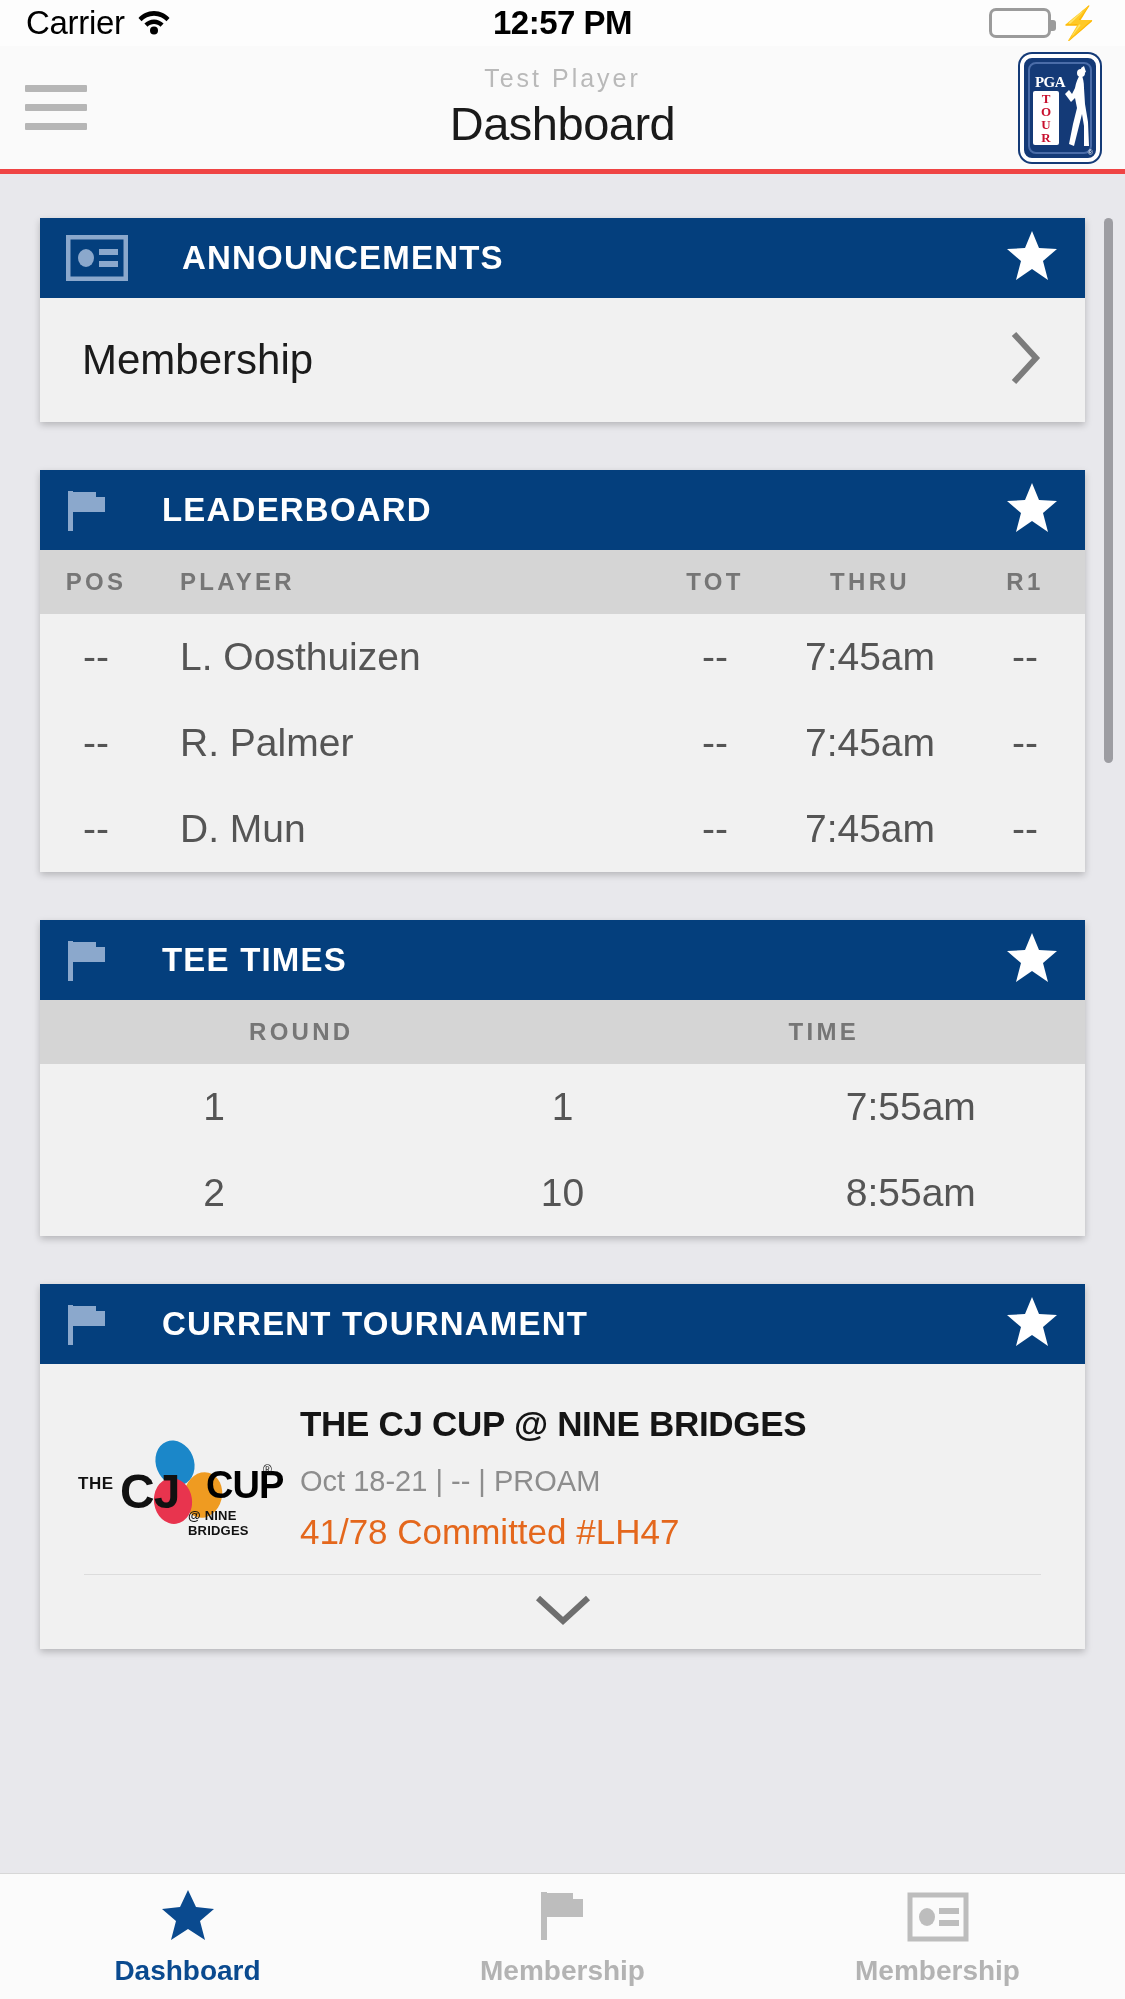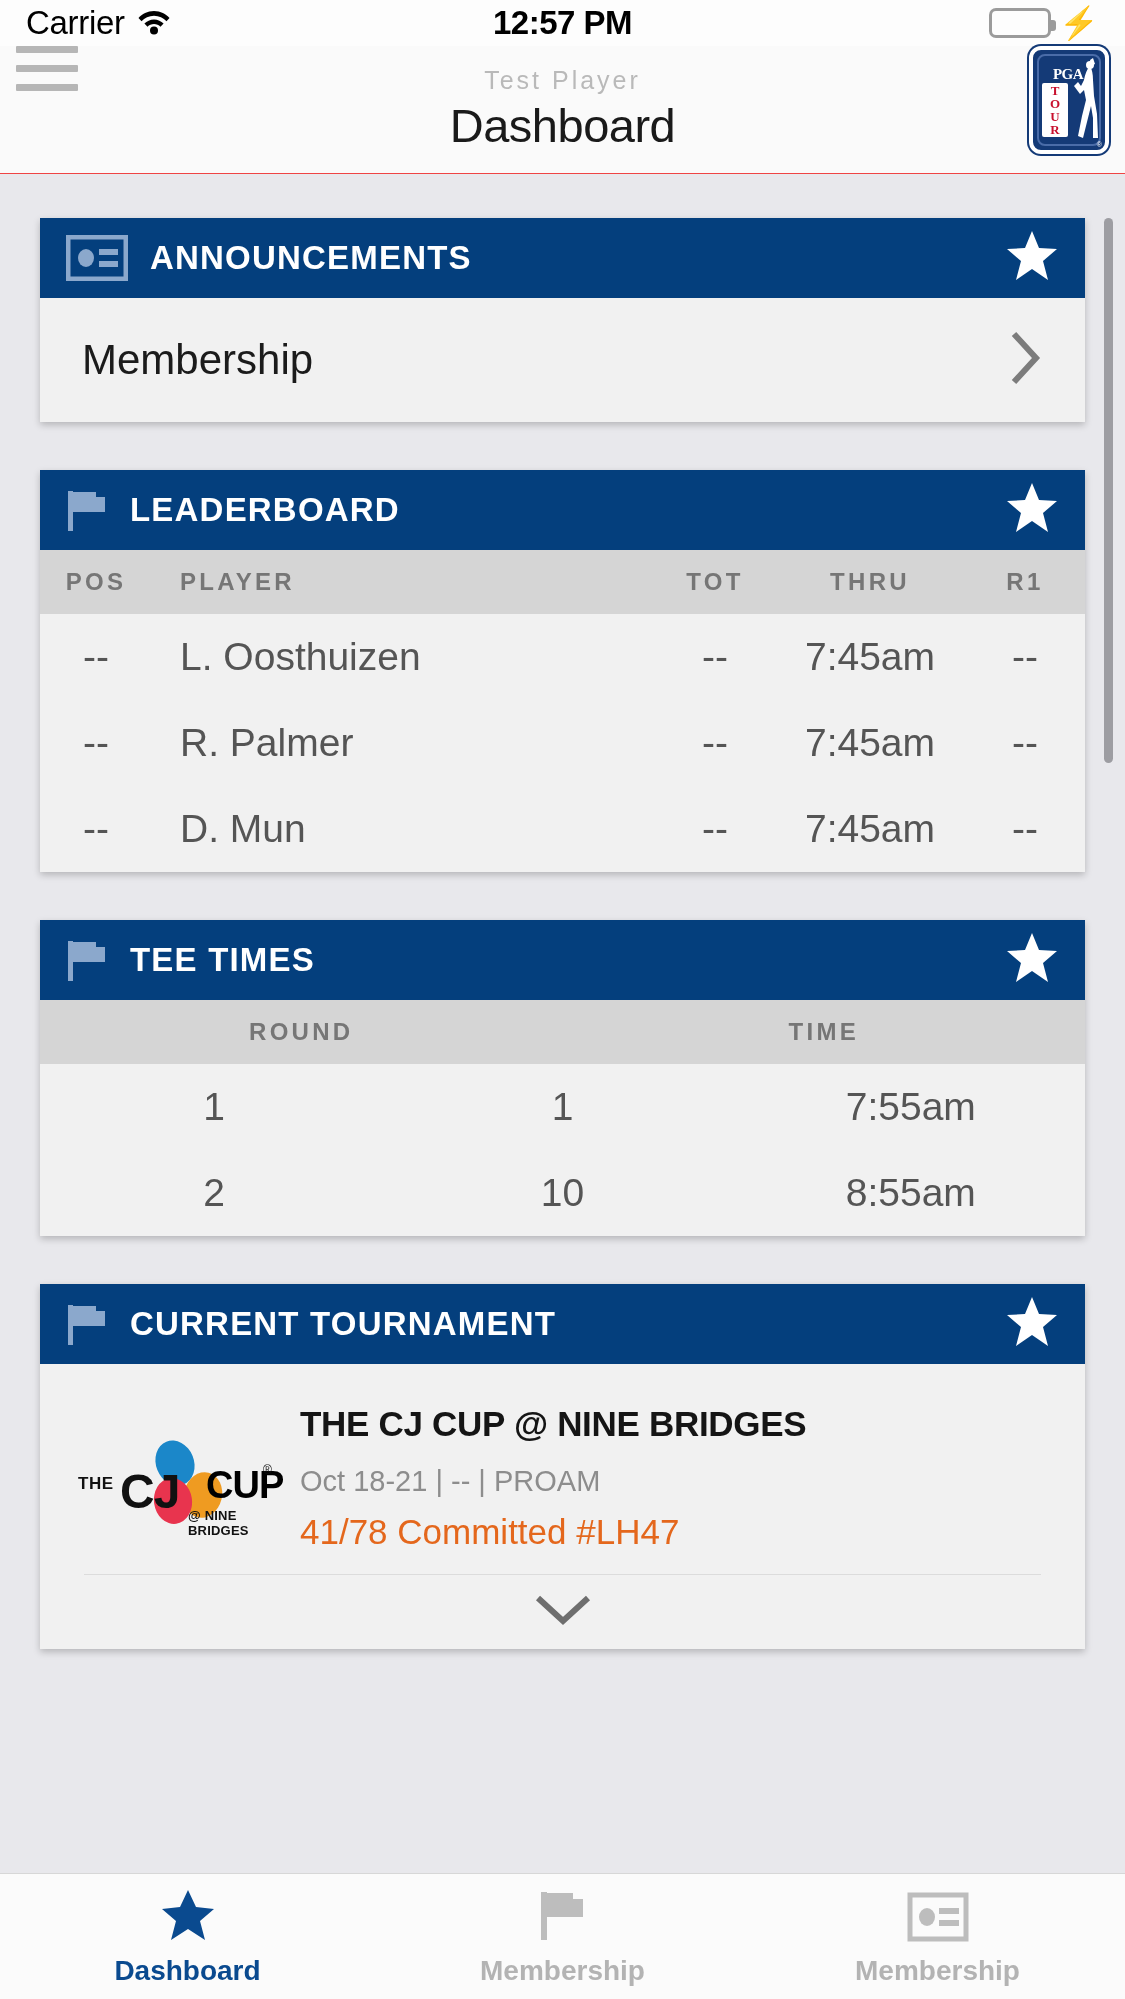--- a/index.html
+++ b/index.html
@@ -31,23 +31,23 @@
   .battery-fill{ width:100%; height:100%; background:#4cd662; border-radius:3px; }
   .battery:after{
     content:""; position:absolute; right:-8px; top:9px;
     width:5px; height:11px; background:#9b9b9b; border-radius:0 3px 3px 0;
   }
   .bolt{ font-size:32px; color:#000; line-height:1; margin-left:2px;}
 
   
   .navbar{
     height:128px; background:#fafafa;
-    border-bottom:1px solid #ef4444;
-    display:flex; align-items:flex-start; position:relative;
-    padding:0 16px;
+    border-bottom:5px solid #ef4444;
+    display:flex; align-items:center; position:relative;
+    padding:0 25px;
   }
   .hamburger{ width:62px; display:flex; flex-direction:column; gap:12px; cursor:pointer; }
   .hamburger span{ display:block; height:7px; background:#b6b6b6; border-radius:1px;}
   .nav-center{
     position:absolute; left:0; right:0; top:0; bottom:0;
     display:flex; flex-direction:column; align-items:center; justify-content:center;
     pointer-events:none;
   }
   .nav-sub{
     font-size:25px; color:#b9b9b9; letter-spacing:3px; margin-bottom:3px;
@@ -61,21 +61,20 @@
     box-shadow:0 0 0 2px #143a77;
     overflow:hidden;
   }
   .pga-inner{
     position:absolute; inset:4px; border:2px solid #4a6ca8; border-radius:8px;
   }
   .pga-pga{
     position:absolute; top:16px; left:7px; width:38px; text-align:center;
     color:#fff; font-size:15px; font-weight:bold; letter-spacing:-0.5px;
     font-family:"Liberation Serif", serif;
-    margin-left:9px;
   }
   .pga-tour{
     position:absolute; top:33px; left:9px; width:26px;
     background:#fff; border-radius:2px;
     display:flex; flex-direction:column; align-items:center;
     padding:1px 0;
   }
   .pga-tour i{
     font-style:normal; color:#c8102e; font-size:13px; font-weight:bold;
     line-height:13px; font-family:"Liberation Serif", serif;
@@ -96,21 +95,21 @@
     background:#9d9da2; border-radius:5px;
   }
 
   
   .card{
     background:#f1f1f1; margin-bottom:48px;
     box-shadow:0 3px 7px rgba(0,0,0,0.22);
   }
   .card-head{
     background:#043f7d; height:80px;
-    display:flex; align-items:center; padding:0 26px;
+    display:flex; align-items:center; padding:0 26px;gap:32px;
   }
   .card-head-title{
     color:#fff; font-size:33px; font-weight:bold; letter-spacing:1.2px;
     margin-left:22px;
   }
   .card-star{ margin-left:auto; }
 
   
   .ico-flag{ width:42px; height:46px; display:block;}
   .ico-card{ width:62px; height:46px; display:block;}

